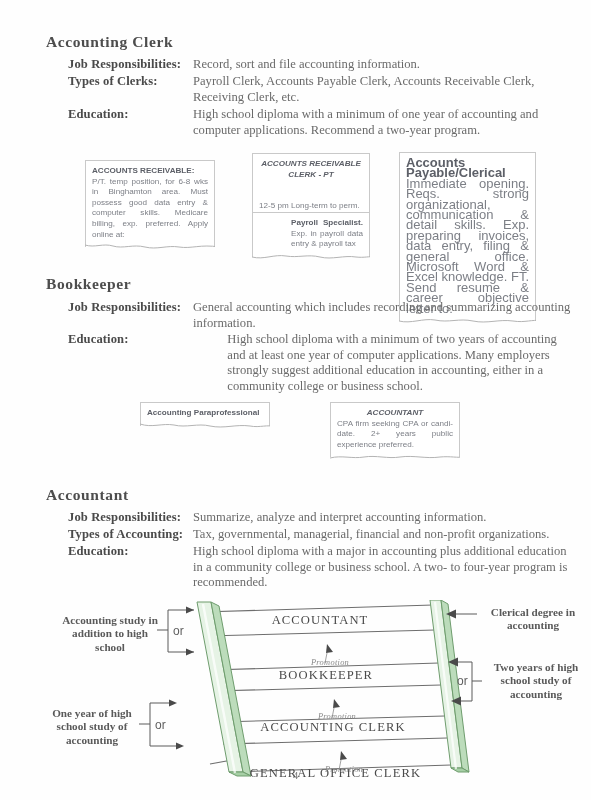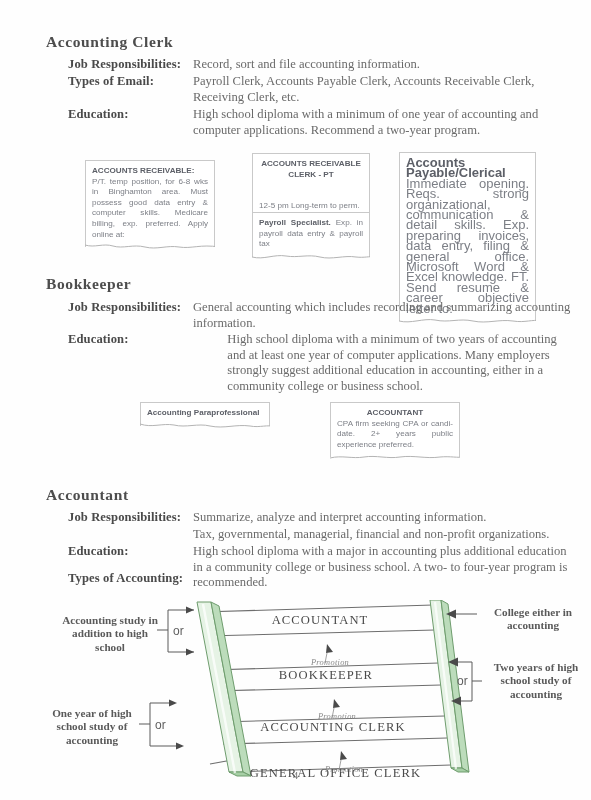--- a/index.html
+++ b/index.html
@@ -62,21 +62,21 @@
     overflow: visible;
   }
   .ad .ad-inner {
     padding: 5px 6px 7px 6px;
   }
   .ad-title {
     font-weight: bold;
     color: #5d6068;
     display: block;
   }
-  .ad-title.center { text-align: center; }
+  .ad-title.center { text-align: center; font-style: italic; }
   .ad-body {
     display: block;
     text-align: justify;
   }
   .ad-body.center { text-align: left; margin-top: 21px; }
   .ad-inline-title {
     font-weight: bold;
     color: #5d6068;
   }
   .torn {
@@ -149,21 +149,21 @@
 <div class="page">
 
   <div class="section-head" style="left:46px; top:33px;">Accounting Clerk</div>
 
   <div class="def-row" style="left:68px; top:57px; width:505px;">
     <div class="def-label" style="width:125px;">Job Responsibilities:</div>
     <div class="def-value" style="width:378px;">Record, sort and file accounting information.</div>
   </div>
 
   <div class="def-row" style="left:68px; top:74px; width:505px;">
-    <div class="def-label" style="width:125px;">Types of Email:</div>
+    <div class="def-label" style="width:125px;">Types of Clerks:</div>
     <div class="def-value" style="width:378px;">Payroll Clerk, Accounts Payable Clerk, Accounts Receivable Clerk, Receiving Clerk, etc.</div>
   </div>
 
   <div class="def-row" style="left:68px; top:107px; width:505px;">
     <div class="def-label" style="width:125px;">Education:</div>
     <div class="def-value" style="width:378px;">High school diploma with a minimum of one year of accounting and computer applications. Recommend a two-year program.</div>
   </div>
 
   <div class="ad" style="left:85px; top:160px; width:130px; font-size:8.1px; line-height:10.6px;">
     <div class="ad-inner">
@@ -182,21 +182,21 @@
       <span class="ad-title center">ACCOUNTS RECEIVABLE CLERK - PT</span>
       <span class="ad-body center">12-5 pm Long-term to perm.</span>
     </div>
     <div class="torn">
       <svg width="122" height="12" viewBox="0 0 122 12" preserveAspectRatio="none">
         <path d="M0,4 C10,7 20,2 32,5 C44,8 54,2 66,4 C78,6 90,2 102,5 C110,7 116,4 122,5" fill="none" stroke="#b4b4b4" stroke-width="1"></path>
       </svg>
     </div>
   </div>
 
-  <div class="ad" style="left:252px; top:212px; width:118px; font-size:8.1px; line-height:10.6px;">
+  <div class="ad" style="left:252px; top:212px; width:118px; font-size:8.1px; line-height:10.6px;padding-left:32px;">
     <div class="ad-inner">
       <span class="ad-body"><span class="ad-inline-title">Payroll Specialist.</span><span> Exp. in payroll data entry &amp; payroll tax</span></span>
     </div>
     <div class="torn">
       <svg width="122" height="12" viewBox="0 0 122 12" preserveAspectRatio="none">
         <path d="M0,5 C12,8 22,2 34,4 C46,6 56,2 68,5 C80,8 92,3 104,5 C112,6 118,4 122,5" fill="none" stroke="#b4b4b4" stroke-width="1"></path>
       </svg>
     </div>
   </div>
 
@@ -248,21 +248,21 @@
   </div>
 
   <div class="section-head" style="left:46px; top:486px;">Accountant</div>
 
   <div class="def-row" style="left:68px; top:510px; width:510px;">
     <div class="def-label" style="width:125px;">Job Responsibilities:</div>
     <div class="def-value" style="width:383px;">Summarize, analyze and interpret accounting information.</div>
   </div>
 
   <div class="def-row" style="left:68px; top:527px; width:510px;">
-    <div class="def-label" style="width:125px;margin-top:44px;">Types of Accounting:</div>
+    <div class="def-label" style="width:125px;">Types of Accounting:</div>
     <div class="def-value" style="width:383px;">Tax, governmental, managerial, financial and non-profit organizations.</div>
   </div>
 
   <div class="def-row" style="left:68px; top:544px; width:510px;">
     <div class="def-label" style="width:125px;">Education:</div>
     <div class="def-value" style="width:383px;">High school diploma with a major in accounting plus additional education in a community college or business school. A two- to four-year program is recommended.</div>
   </div>
 
   <div id="ladder-diagram">
 
@@ -345,21 +345,21 @@
     <div class="rung-label" style="left:238px; top:120px; width:190px;">ACCOUNTING CLERK</div>
     <div class="rung-label" style="left:233px; top:166px; width:205px;">GENERAL OFFICE CLERK</div>
 
     
     <div class="promo-label" style="left:275px; top:58px; width:110px;">Promotion</div>
     <div class="promo-label" style="left:282px; top:112px; width:110px;">Promotion</div>
     <div class="promo-label" style="left:289px; top:165px; width:110px;">Promotion</div>
 
     
     <div class="annot" style="left:57px; top:14px; width:106px;">Accounting study in addition to high school</div>
-    <div class="annot" style="left:481px; top:6px; width:104px;">College either in accounting</div>
+    <div class="annot" style="left:481px; top:6px; width:104px;">Clerical degree in accounting</div>
     <div class="annot" style="left:484px; top:61px; width:104px;font-family:Liberation Serif, serif;">Two years of high school study of accounting</div>
     <div class="annot" style="left:39px; top:107px; width:106px;">One year of high school study of accounting</div>
 
     
     <div class="or-label" style="left:173px; top:24px;">or</div>
     <div class="or-label" style="left:457px; top:74px;">or</div>
     <div class="or-label" style="left:155px; top:118px;">or</div>
   </div>
 
   <div class="page-number">4</div>

